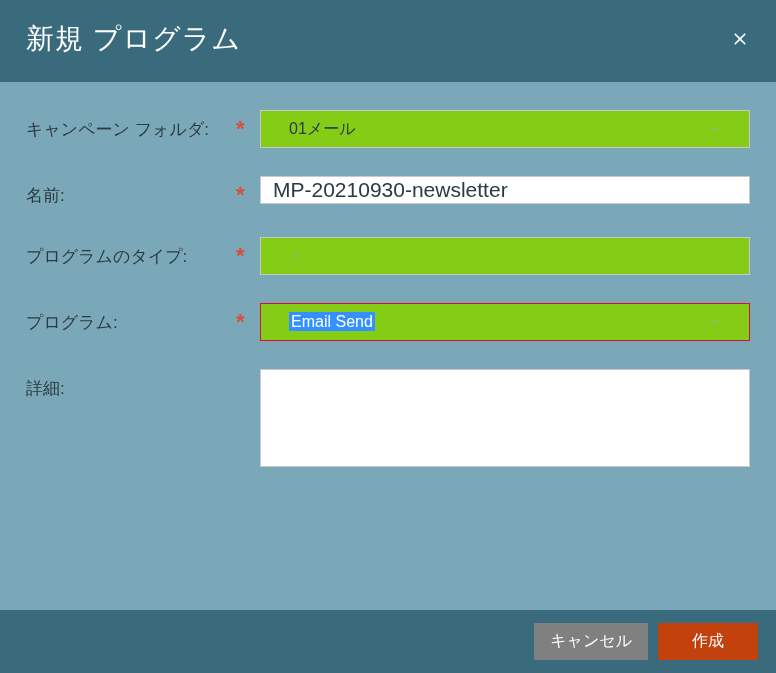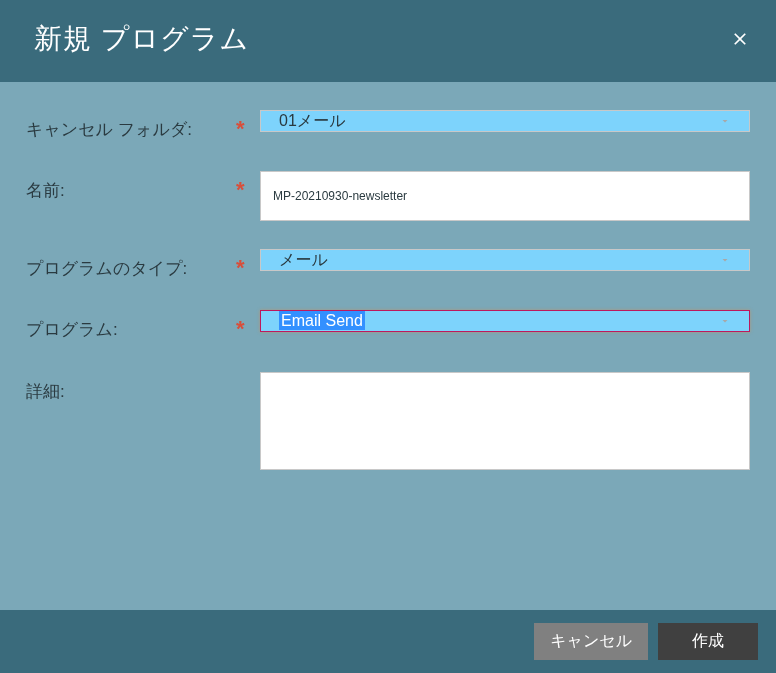--- a/index.html
+++ b/index.html
@@ -26,21 +26,20 @@
       color: #ffffff;
       padding: 20px 26px 24px 26px;
       display: flex;
       justify-content: space-between;
       align-items: center;
     }
     .header-title {
       font-size: 28px;
       font-weight: 400;
       letter-spacing: 1px;
-      margin-left: 8px;
     }
     .close-btn {
       cursor: pointer;
       color: #ffffff;
       display: flex;
       align-items: center;
       justify-content: center;
     }
     .close-btn svg {
       width: 20px;
@@ -81,26 +80,26 @@
     .required-star {
       color: #d94e3a;
       font-size: 22px;
       font-weight: bold;
       line-height: 1;
     }
     .input-col {
       flex: 1;
     }
     .dropdown {
-      background: #7dd3fc;
+      background: #84cc16;
       border: 1px solid #c8c8c8;
-      height: 22px;
+      height: 38px;
       display: flex;
       align-items: center;
-      padding: 0 18px;
+      padding: 0 28px;
       cursor: pointer;
       position: relative;
     }
     .dropdown.focused {
       border: 1px solid #be185d;
       box-shadow: 0 0 3px rgba(232,138,60,0.5);
     }
     .dropdown-value {
       flex: 1;
       font-size: 16px;
@@ -115,24 +114,24 @@
       color: #a8a8a8;
     }
     .dropdown-caret svg {
       width: 12px;
       height: 12px;
       display: block;
     }
     .text-input {
       background: #ffffff;
       border: 1px solid #c8c8c8;
-      height: 50px;
+      height: 28px;
       width: 100%;
       padding: 0 12px;
-      font-size: 12px;
+      font-size: 21px;
       color: #2a3a40;
       outline: none;
     }
     .textarea {
       background: #ffffff;
       border: 1px solid #c8c8c8;
       width: 100%;
       height: 98px;
       padding: 8px 12px;
       font-size: 16px;
@@ -154,42 +153,42 @@
       font-size: 16px;
       cursor: pointer;
       color: #ffffff;
       min-width: 100px;
       text-align: center;
     }
     .btn-cancel {
       background: #808080;
     }
     .btn-create {
-      background: #404040;
+      background: #c2410c;
       font-family: Liberation Mono, monospace;
     }
   </style>
 </head>
 <body>
 
 <div class="dialog">
   <div class="header">
     <div class="header-title">新規 プログラム</div>
     <div class="close-btn">
       <svg viewBox="0 0 24 24">
         <path fill="currentColor" d="M19 6.41L17.59 5 12 10.59 6.41 5 5 6.41 10.59 12 5 17.59 6.41 19 12 13.41 17.59 19 19 17.59 13.41 12z"></path>
       </svg>
     </div>
   </div>
 
   <div class="body">
 
     <div class="form-row">
       <div class="label-col">
-        <span class="field-label">キャンセル フォルダ:</span>
+        <span class="field-label">キャンペーン フォルダ:</span>
       </div>
       <div class="required-col">
         <span class="required-star">*</span>
       </div>
       <div class="input-col">
         <div class="dropdown">
           <span class="dropdown-value">01メール</span>
           <span class="dropdown-caret">
             <svg viewBox="0 0 24 24">
                 <path fill="currentColor" d="M7 10l5 5 5-5z"></path>
@@ -213,21 +212,20 @@
 
     <div class="form-row">
       <div class="label-col">
         <span class="field-label">プログラムのタイプ:</span>
       </div>
       <div class="required-col">
         <span class="required-star">*</span>
       </div>
       <div class="input-col">
         <div class="dropdown">
-          <span class="dropdown-value">メール</span>
           <span class="dropdown-caret">
             <svg viewBox="0 0 24 24">
                 <path fill="currentColor" d="M7 10l5 5 5-5z"></path>
               </svg>
           </span>
         </div>
       </div>
     </div>
 
     <div class="form-row">

